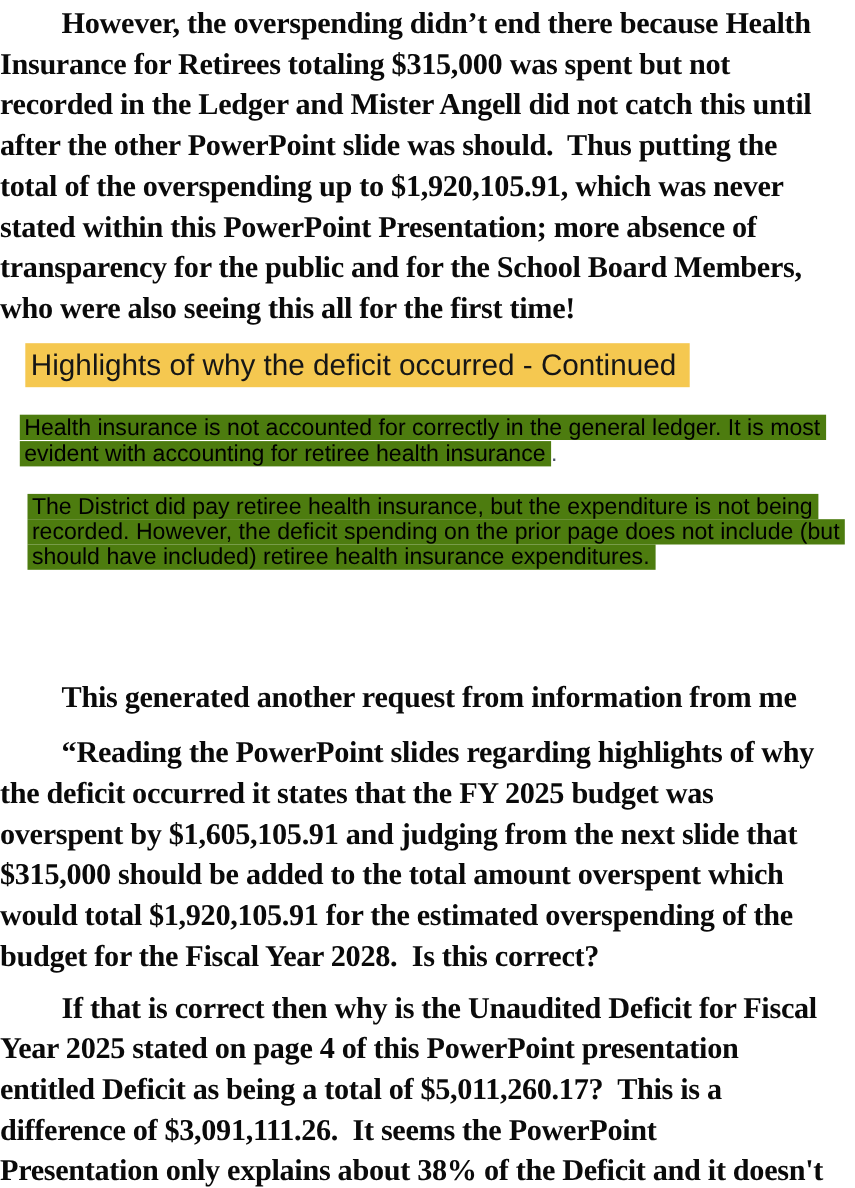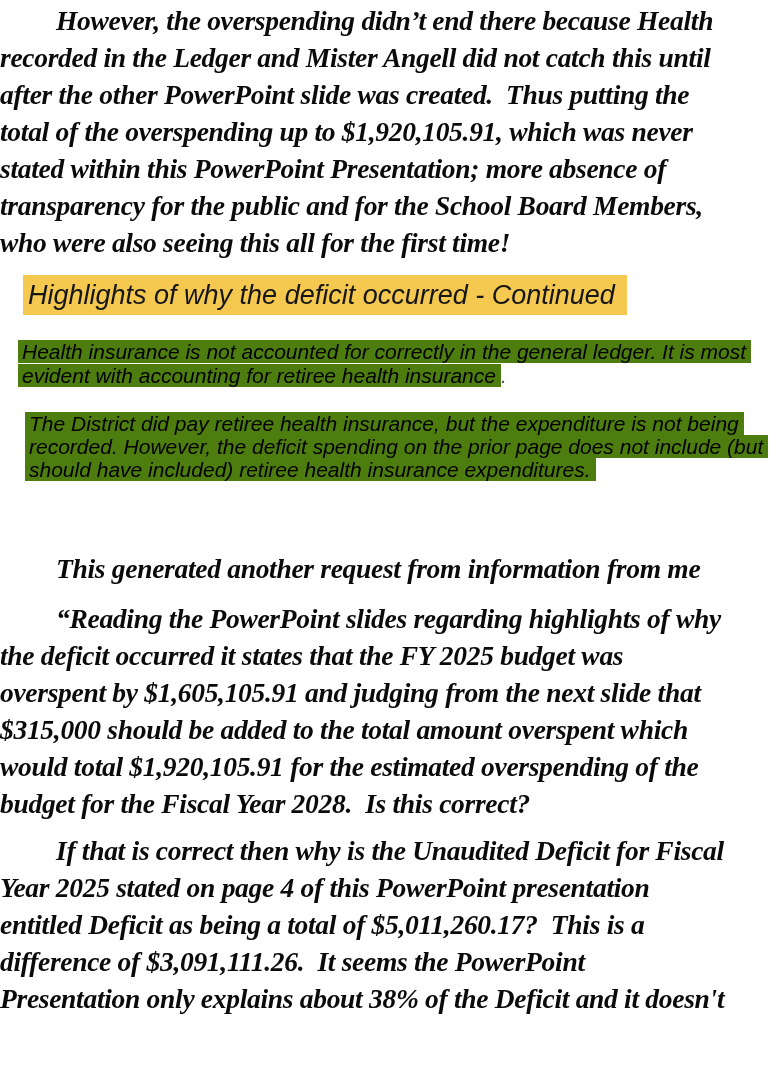--- a/index.html
+++ b/index.html
@@ -6,37 +6,36 @@
   body {
     width: 777px; height: 1080px; overflow: hidden;
     background: #ffffff;
     font-family: "Liberation Serif", serif;
   }
   .page {
     position: relative;
     width: 777px; height: 1080px;
     background: #ffffff;
     overflow: hidden;
-    font-style: italic;
   }
 
   
   .doc-para {
     margin: 0;
     font-weight: bold;
     font-size: 27.5px;
     line-height: 37px;
     color: #0a0a0a;
     letter-spacing: -0.3px;
   }
   .doc-line { display: block; white-space: pre; }
   .doc-line.first { padding-left: 56px; }
 
   #doc-para-1 { margin-top: 2px; }
-  #doc-para-2 { margin-top: 69px; }
+  #doc-para-2 { margin-top: 97px; }
   #doc-para-3 { margin-top: 13px; }
   #doc-para-4 { margin-top: 10px; }
 
   
   .slide-figure {
     margin: 14px 0 0 0;
     padding: 0;
     font-family: "Liberation Sans", sans-serif;
   }
   .slide-title-line {
@@ -68,22 +67,23 @@
   }
   .tail { background: transparent; color: #4d5566; }
 </style>
 </head>
 <body>
 
 <div class="page">
 
   <p class="doc-para" id="doc-para-1">
     <span class="doc-line first">However, the overspending didn’t end there because Health</span>
+    <span class="doc-line">Insurance for Retirees totaling $315,000 was spent but not</span>
     <span class="doc-line">recorded in the Ledger and Mister Angell did not catch this until</span>
-    <span class="doc-line">after the other PowerPoint slide was created.  Thus putting the</span>
+    <span class="doc-line">after the other PowerPoint slide was should.  Thus putting the</span>
     <span class="doc-line">total of the overspending up to $1,920,105.91, which was never</span>
     <span class="doc-line">stated within this PowerPoint Presentation; more absence of</span>
     <span class="doc-line">transparency for the public and for the School Board Members,</span>
     <span class="doc-line">who were also seeing this all for the first time!</span>
   </p>
 
   <figure class="slide-figure">
     <span class="slide-title-line">
       <mark class="slide-title-mark">Highlights of why the deficit occurred - Continued</mark>
     </span>

